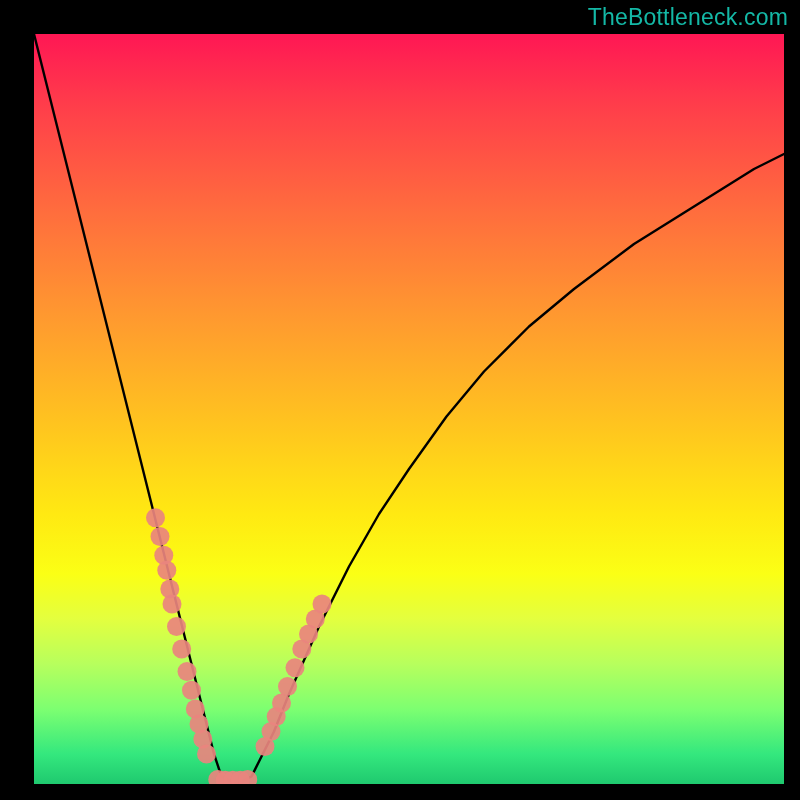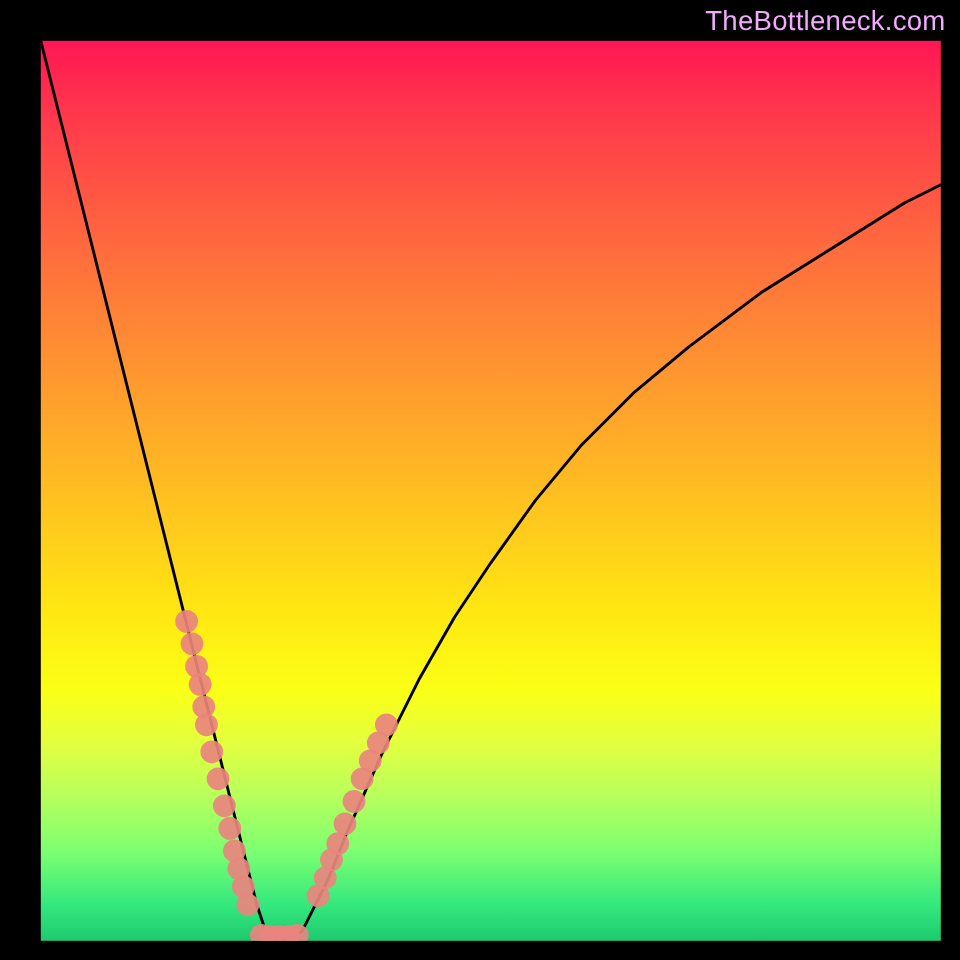--- a/index.html
+++ b/index.html
@@ -40,21 +40,21 @@
   .plot svg {
     position: absolute;
     left: 0; top: 0;
     width: 750px;
     height: 750px;
   }
   .watermark {
     position: absolute;
     top: 4px;
     right: 12px;
-    color: #f0abfc;
+    color: #14b8a6;
     font-size: 23px;
     font-weight: 400;
     letter-spacing: 0.2px;
     user-select: none;
   }
 </style>
 </head>
 <body>
 
 <div class="frame">

